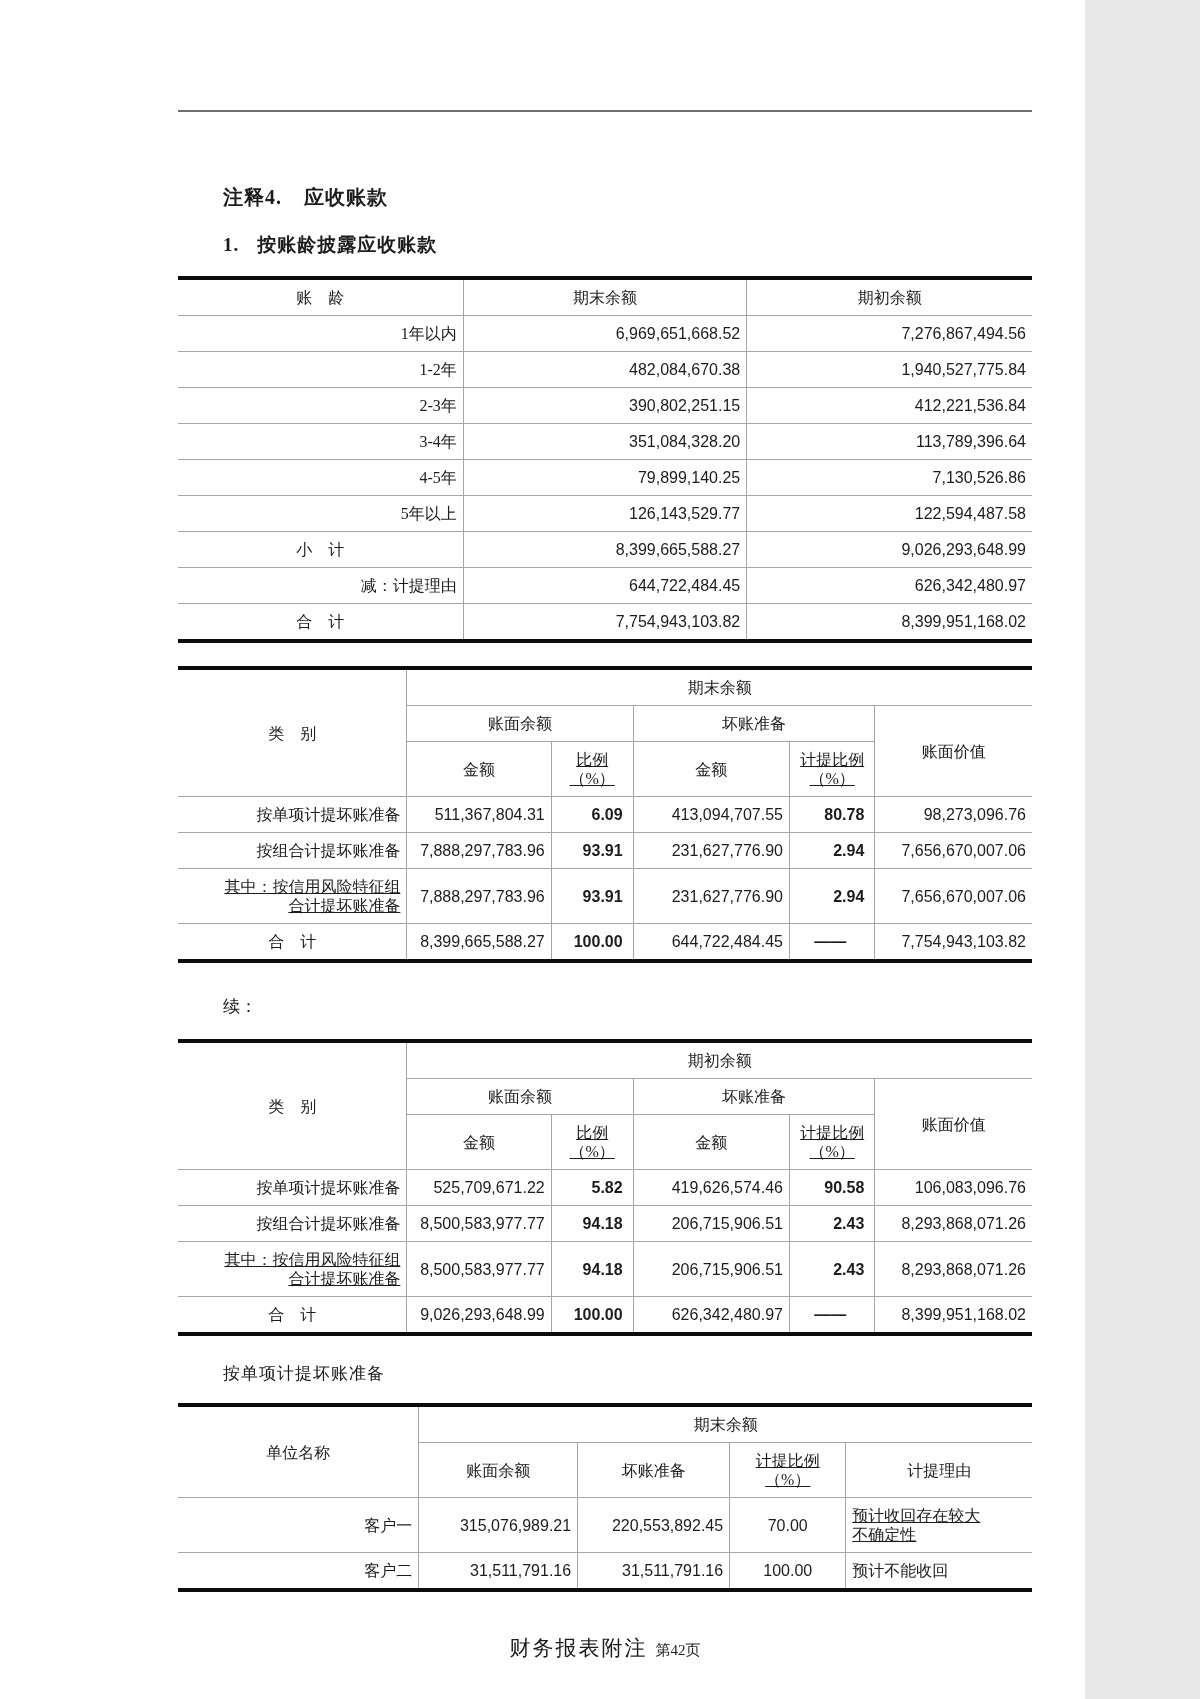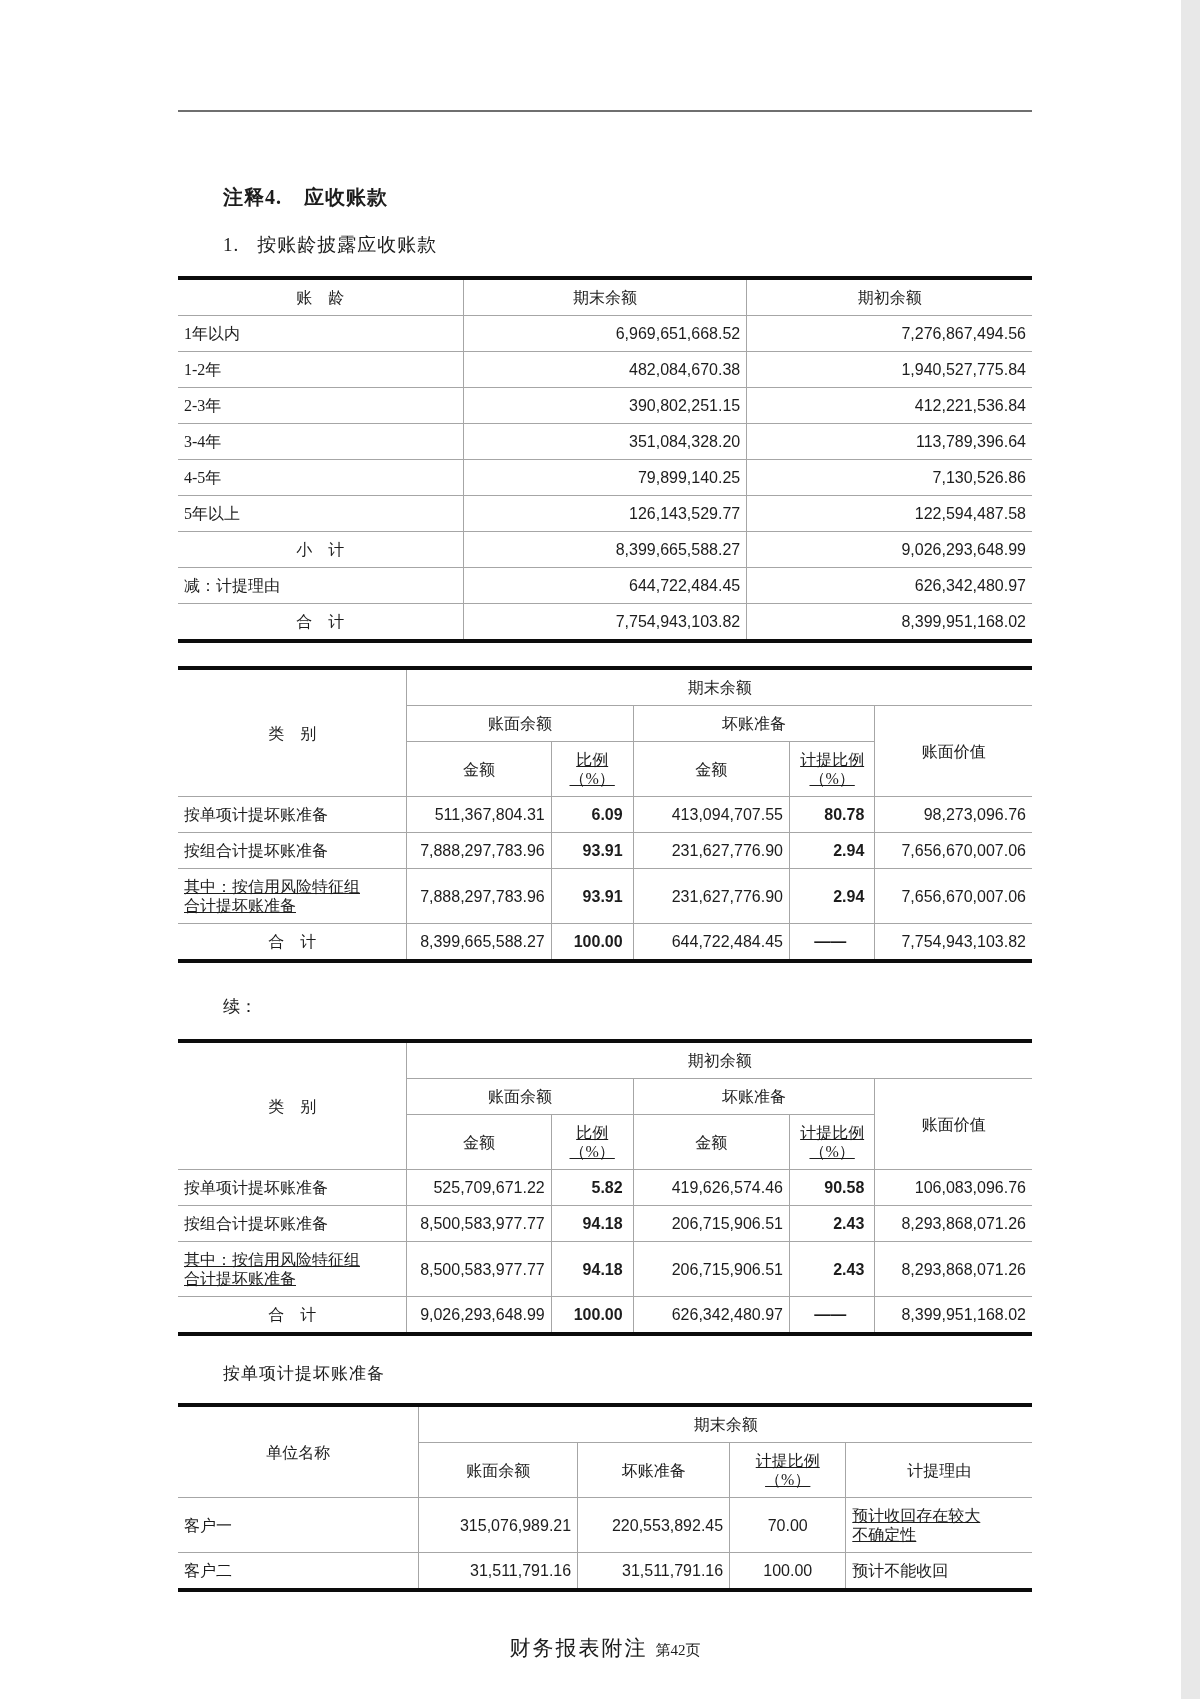--- a/index.html
+++ b/index.html
@@ -1,39 +1,39 @@
 <!DOCTYPE html>
 <html><head>
 <meta charset="utf-8">
 <style>
   html,body{margin:0;padding:0;background:#e8e8e8;}
   .page{
-    width:1181px;height:1699px;background:#ffffff;position:relative;
+    width:1085px;height:1699px;background:#ffffff;position:relative;
     font-family:"Liberation Serif","DejaVu Serif",serif;color:#1c1c1c;
     overflow:hidden;
   }
   .content{position:absolute;left:178px;top:0;width:854px;}
   .top-rule{margin-top:110px;height:2px;background:#6f6f6f;}
   .h-note{margin:72px 0 0 45px;font-size:20px;font-weight:bold;letter-spacing:1px;}
   .h-note .gap{display:inline-block;width:22px;}
-  .h-sec{margin:21px 0 0 45px;font-size:19px;font-weight:normal;letter-spacing:1px;}
+  .h-sec{margin:21px 0 0 45px;font-size:19px;font-weight:bold;letter-spacing:1px;}
   .h-sec .gap{display:inline-block;width:18px;}
   .h-plain{margin:26px 0 0 45px;font-size:17px;font-weight:normal;letter-spacing:1px;}
   .tbl{width:100%;border-collapse:collapse;table-layout:fixed;
        border-top:4px solid #0c0c0c;border-bottom:4px solid #0c0c0c;}
   .tbl th,.tbl td{
     border:1px solid #a6a6a6;
     font-size:16px;line-height:19px;font-weight:normal;
     padding:8px 6px;vertical-align:middle;word-break:break-all;
   }
   .tbl .first{border-left:none;}
   .tbl .last{border-right:none;}
   .tbl tr:first-child th{border-top:none;}
   .center{text-align:center;}
-  .label{text-align:left;padding-left:10px;margin-left:32px;}
+  .label{text-align:right;padding-left:10px;margin-left:32px;}
   .num{text-align:right;padding-right:14px;
        font-family:"Liberation Sans","DejaVu Sans",sans-serif;font-size:15px;}
   .num.snug{padding-right:10px;font-weight:bold;}
   .pre{white-space:pre-line;text-decoration:underline;}
   .reason{text-align:left;padding-left:12px;}
   .mt-aging{margin-top:18px;}
   .mt-t2{margin-top:23px;}
   .mt-t3{margin-top:21px;}
   .mt-t4{margin-top:18px;}
   .continued{margin:32px 0 0 45px;font-size:17px;}

